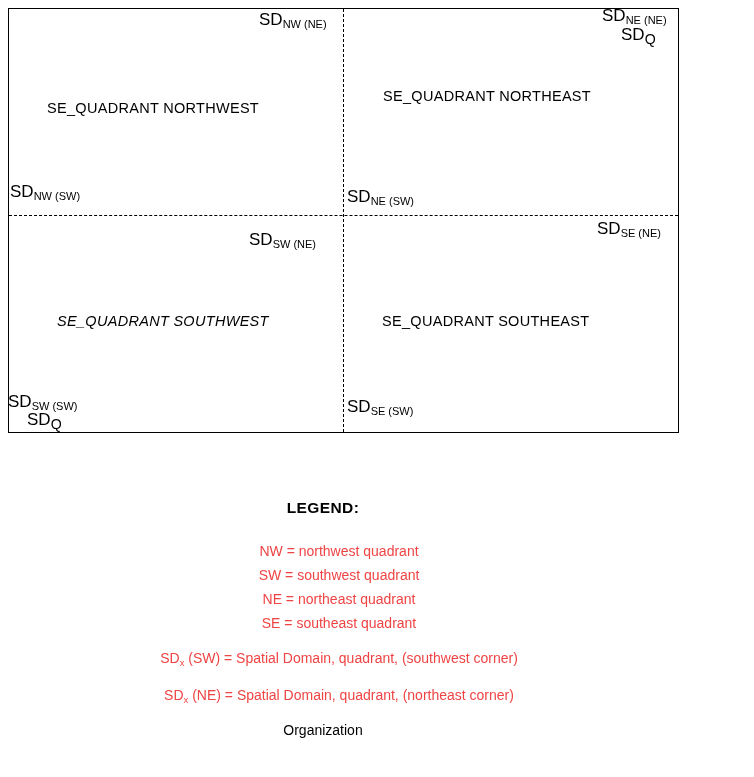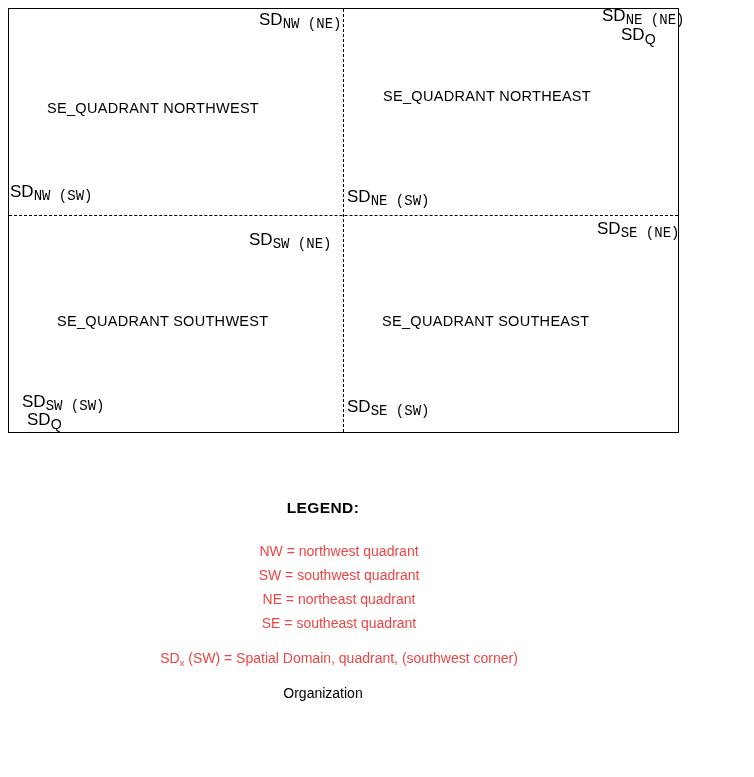--- a/index.html
+++ b/index.html
@@ -48,56 +48,55 @@
   
   .quad-label {
     position: absolute;
     font-size: 14.5px;
     letter-spacing: 0.3px;
     white-space: nowrap;
     color: #000000;
   }
   #label-nw { left: 47px;  top: 100px; }
   #label-ne { left: 383px; top: 88px; }
-  #label-sw { left: 57px;  top: 313px; }
+  #label-sw { left: 57px;  top: 313px; font-style: italic; }
   #label-se { left: 382px; top: 313px; }
 
   
   .sd {
     position: absolute;
     font-size: 17px;
     white-space: nowrap;
     line-height: 1.0;
     color: #000000;
   }
   .sd sub {
-    font-size: 14px;
+    font-size: 11px;
     vertical-align: baseline;
     position: relative;
     top: 3px;
-    font-family: Liberation Mono, monospace;
   }
   .sd-q {
     position: absolute;
     font-size: 17px;
     font-weight: 500;
     white-space: nowrap;
     line-height: 1.0;
     color: #000000;
   }
 
   
   #sd-nw-ne  { left: 259px; top: 11px; }
   #sd-ne-ne  { left: 602px; top: 7px;  }
   #sd-q-top  { left: 621px; top: 26px; }
   #sd-nw-sw  { left: 10px;  top: 183px; }
   #sd-ne-sw  { left: 347px; top: 188px; }
   #sd-sw-ne  { left: 249px; top: 231px; }
   #sd-se-ne  { left: 597px; top: 220px; }
-  #sd-sw-sw  { left: 8px;   top: 393px; margin-left: 14px; }
+  #sd-sw-sw  { left: 8px;   top: 393px; }
   #sd-q-bot  { left: 27px;  top: 411px; }
   #sd-se-sw  { left: 347px; top: 398px; }
 
   
   #legend {
     position: absolute;
     left: 0;
     top: 498px;
     width: 646px;
     text-align: center;
@@ -204,18 +203,21 @@
     <div class="legend-line">NW = northwest quadrant</div>
     <div class="legend-line">SW = southwest quadrant</div>
     <div class="legend-line">NE = northeast quadrant</div>
     <div class="legend-line">SE = southeast quadrant</div>
   </div>
 
   <div class="legend-line legend-spaced">
     <span>SD</span><sub>x</sub><span> (SW) = Spatial Domain, quadrant, (southwest corner)</span>
   </div>
 
+  <div class="legend-line legend-spaced">
+    <span>SD</span><sub>x</sub><span> (NE) = Spatial Domain, quadrant, (northeast corner)</span>
+  </div>
 
   <div class="legend-sdq legend-spaced">
     <div>Organization</div>
   </div>
 
 </div>
 
 </body></html>

